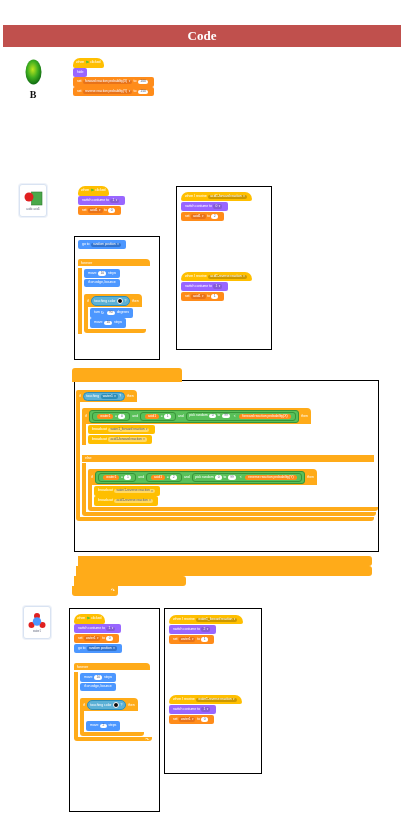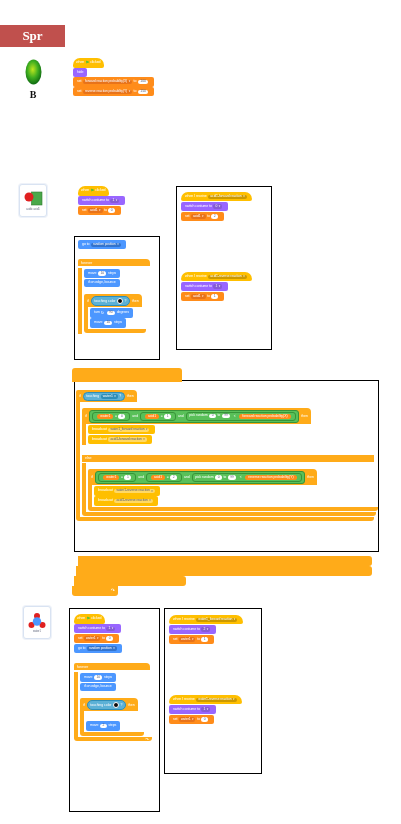--- a/index.html
+++ b/index.html
@@ -112,22 +112,22 @@
     box-shadow:0 0 0 1px #eef2f9;
   }
   .sprite-cap { font-size:2.6px; color:#575e75; text-align:center; }
 
   .abs { position:absolute; }
 </style>
 </head>
 <body>
 
 <div class="hdr">
-  <div class="hdr-cell hdr-spr">Spr</div>
   <div class="hdr-gap"></div>
+  <div class="hdr-cell hdr-code">Code</div>
 </div>
 
 <div class="abs" style="left:20px; top:57px;">
   <div style="width:26px;height:30px;display:flex;align-items:center;justify-content:center;">
     <svg width="17" height="26" viewBox="0 0 17 26">
       <defs>
         <radialGradient id="g1" cx="45%" cy="40%" r="60%">
           <stop offset="0%" stop-color="#bfe61f"></stop>
           <stop offset="55%" stop-color="#3fae20"></stop>
           <stop offset="100%" stop-color="#0f6b12"></stop>

